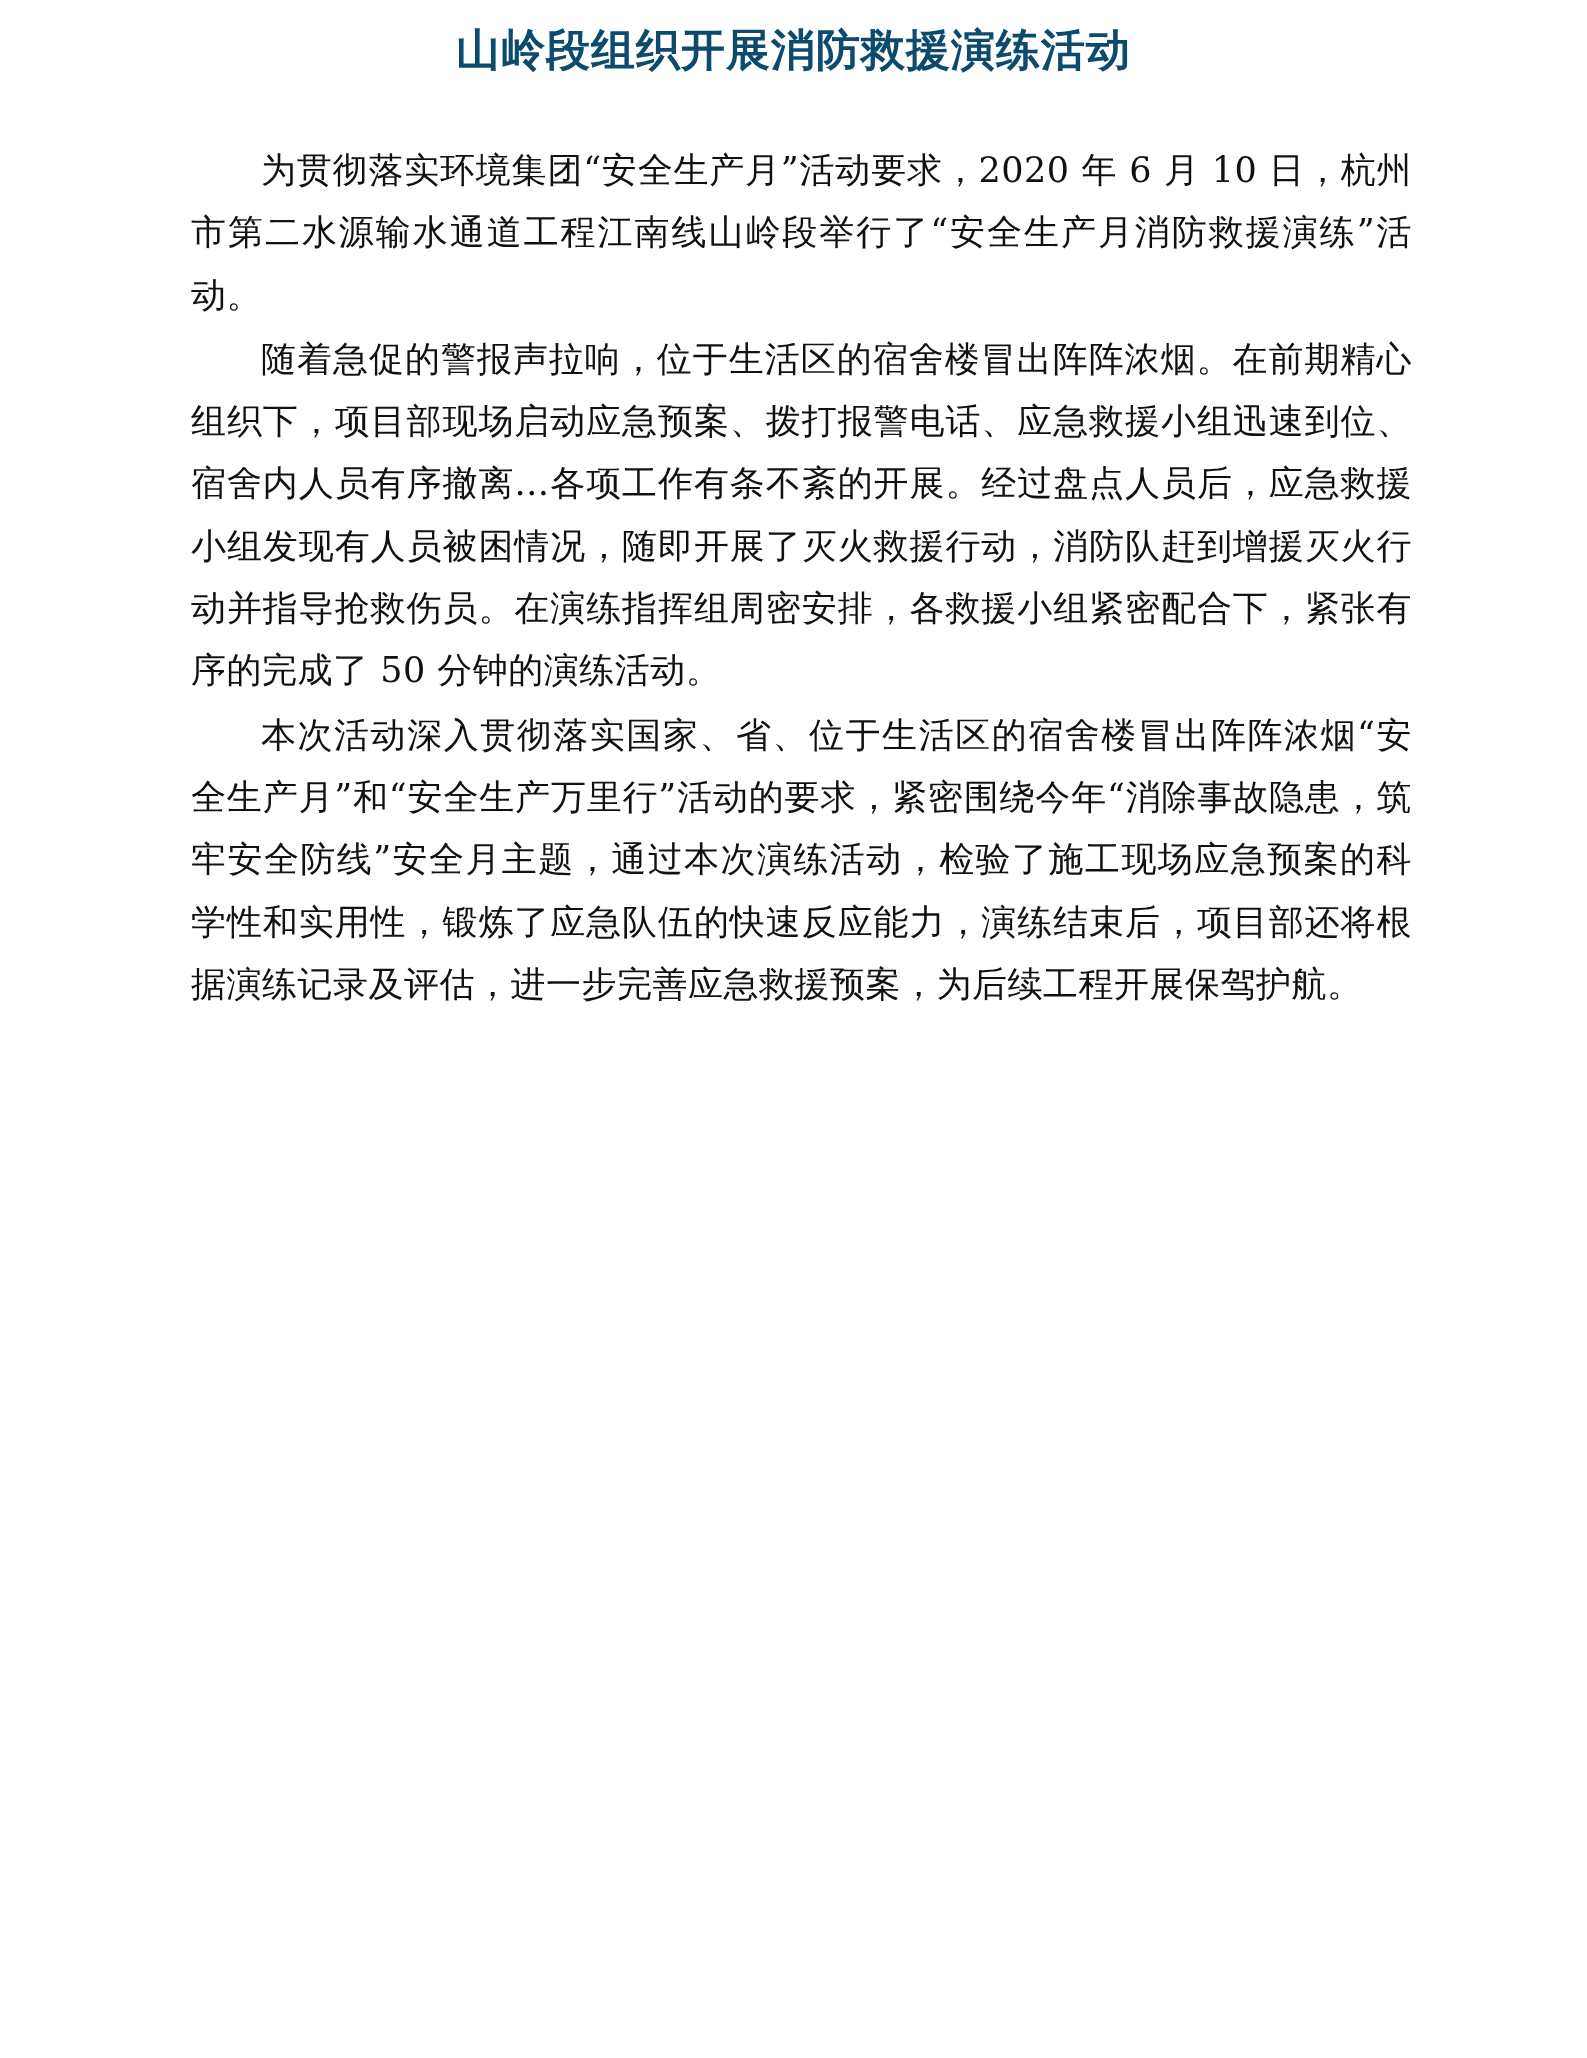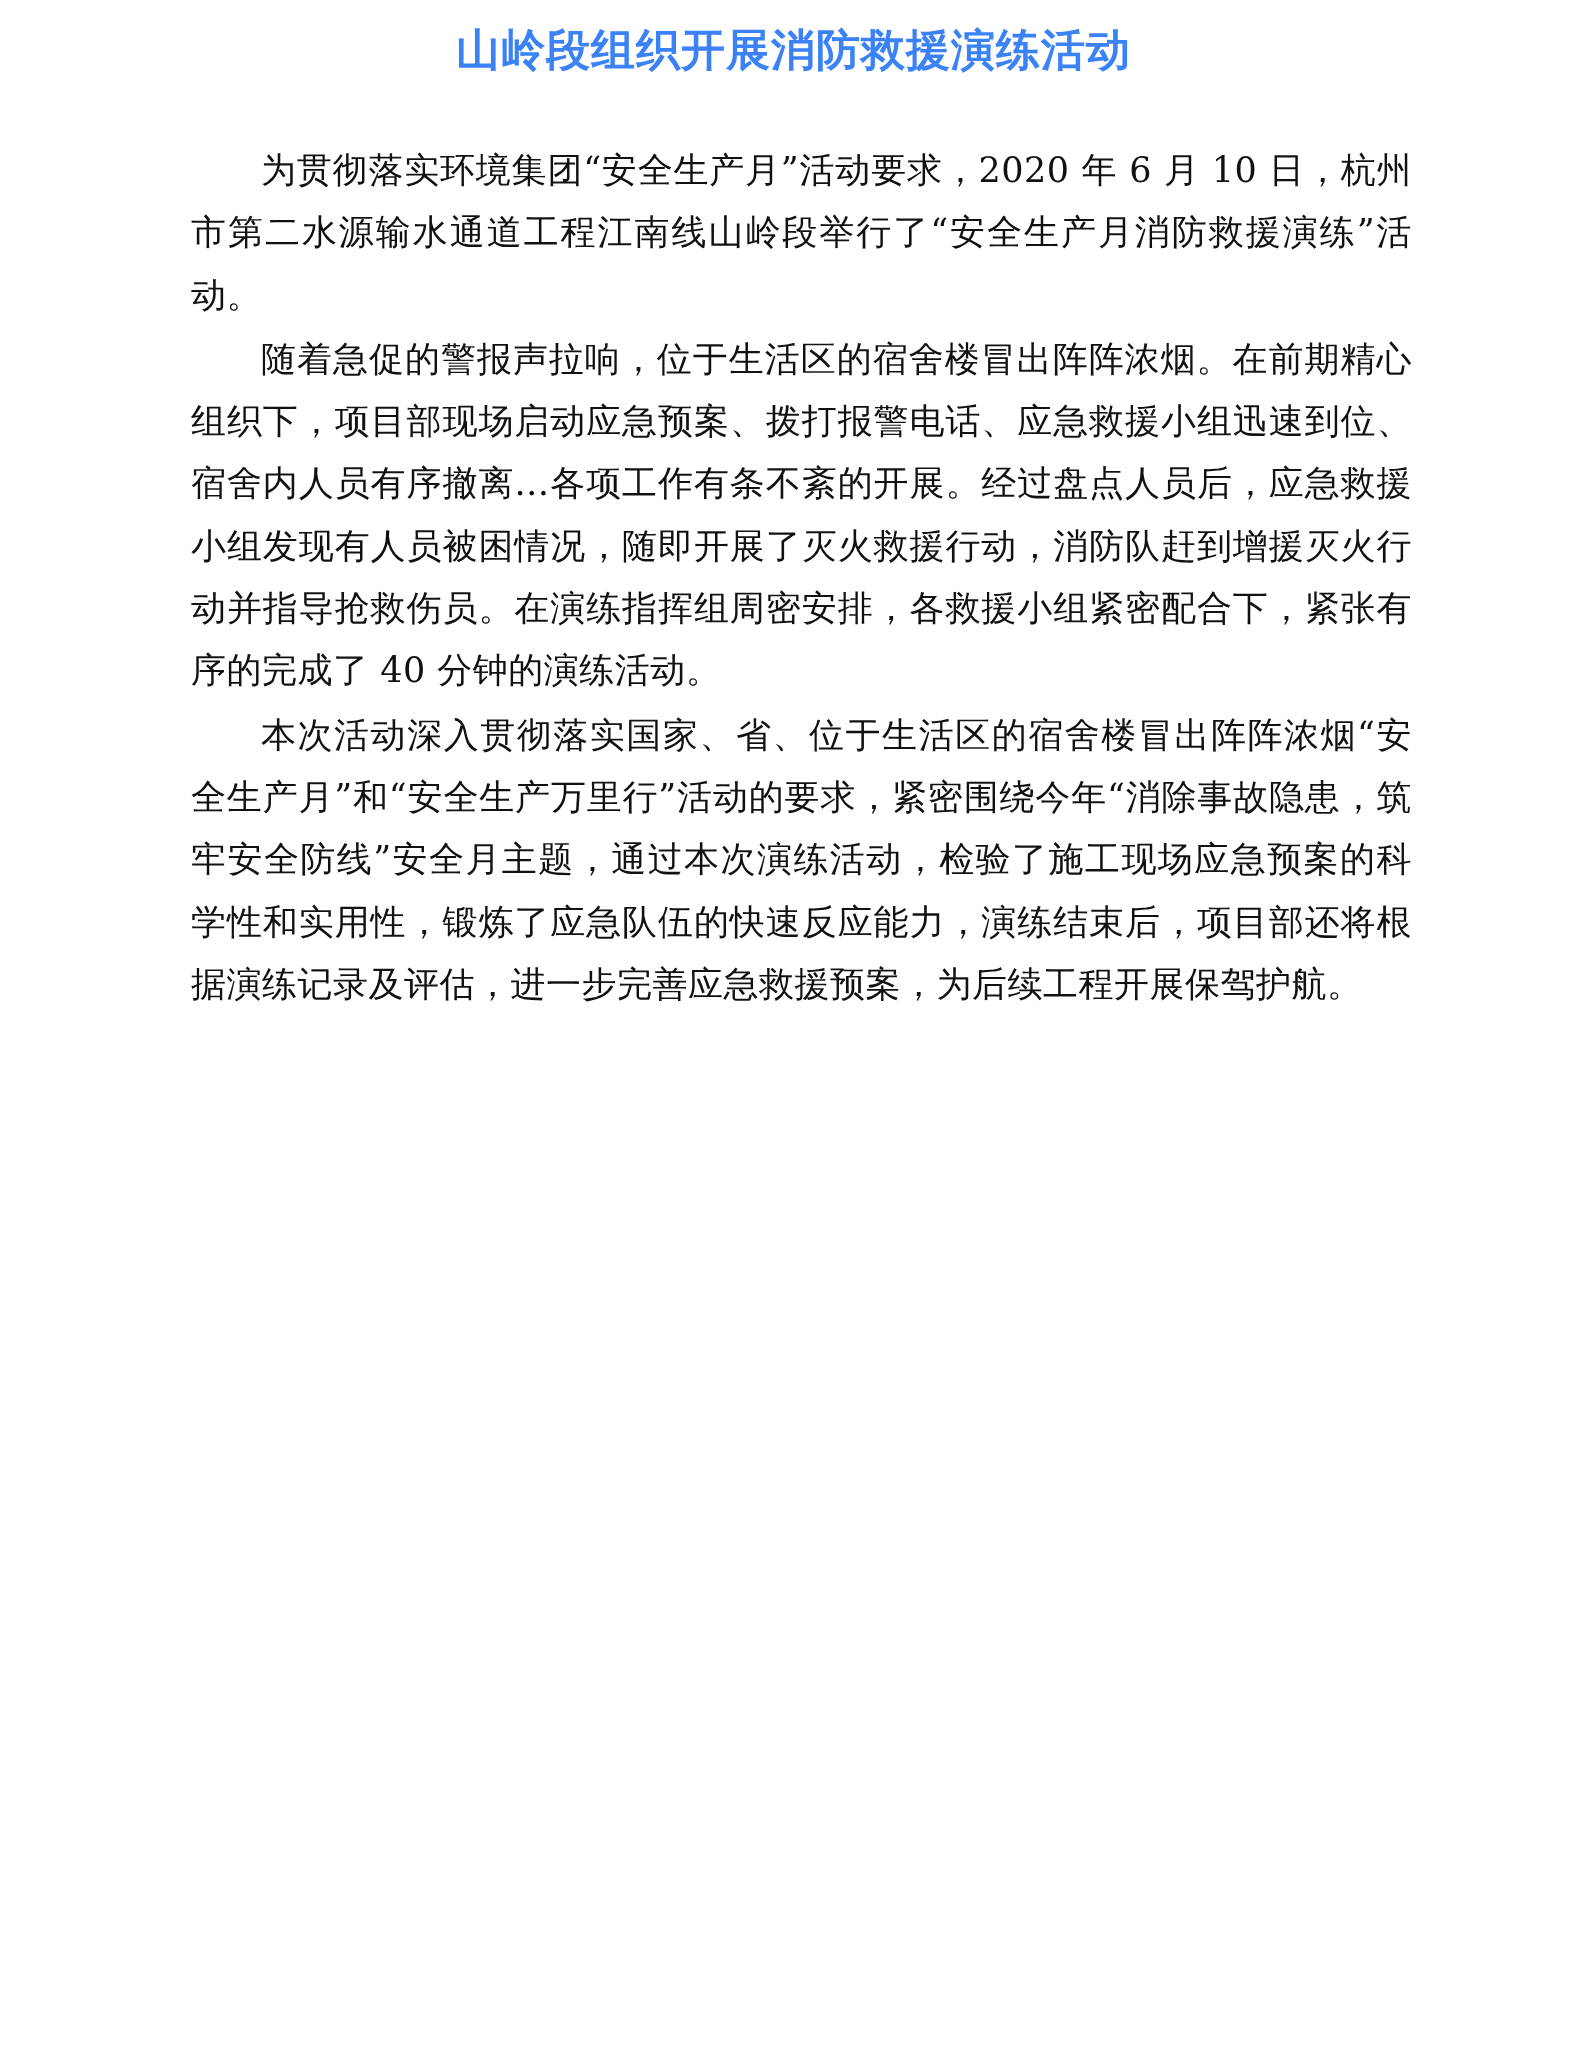--- a/index.html
+++ b/index.html
@@ -23,21 +23,21 @@
   }
   .doc-title {
     text-align: center;
     font-family: "DejaVu Serif", "Liberation Serif", serif;
     font-weight: bold;
     font-size: 44px;
     letter-spacing: 1px;
     line-height: 1.25;
     margin: 0 0 0 0;
     padding-top: 8px;
-    color: #3b82f6;
+    color: #0c4a6e;
   }
   .body-text {
     margin-top: 62px;
   }
   .para {
     font-size: 35px;
     line-height: 1.78;
     text-align: justify;
     text-justify: inter-ideograph;
     text-indent: 2em;
@@ -47,16 +47,16 @@
     word-break: break-all;
   }
 </style>
 </head>
 <body>
 
 <div class="page">
   <h1 class="doc-title">山岭段组织开展消防救援演练活动</h1>
   <div class="body-text">
     <p class="para">为贯彻落实环境集团“安全生产月”活动要求，2020 年 6 月 10 日，杭州市第二水源输水通道工程江南线山岭段举行了“安全生产月消防救援演练”活动。</p>
-    <p class="para">随着急促的警报声拉响，位于生活区的宿舍楼冒出阵阵浓烟。在前期精心组织下，项目部现场启动应急预案、拨打报警电话、应急救援小组迅速到位、宿舍内人员有序撤离…各项工作有条不紊的开展。经过盘点人员后，应急救援小组发现有人员被困情况，随即开展了灭火救援行动，消防队赶到增援灭火行动并指导抢救伤员。在演练指挥组周密安排，各救援小组紧密配合下，紧张有序的完成了 40 分钟的演练活动。</p>
+    <p class="para">随着急促的警报声拉响，位于生活区的宿舍楼冒出阵阵浓烟。在前期精心组织下，项目部现场启动应急预案、拨打报警电话、应急救援小组迅速到位、宿舍内人员有序撤离…各项工作有条不紊的开展。经过盘点人员后，应急救援小组发现有人员被困情况，随即开展了灭火救援行动，消防队赶到增援灭火行动并指导抢救伤员。在演练指挥组周密安排，各救援小组紧密配合下，紧张有序的完成了 50 分钟的演练活动。</p>
     <p class="para">本次活动深入贯彻落实国家、省、位于生活区的宿舍楼冒出阵阵浓烟“安全生产月”和“安全生产万里行”活动的要求，紧密围绕今年“消除事故隐患，筑牢安全防线”安全月主题，通过本次演练活动，检验了施工现场应急预案的科学性和实用性，锻炼了应急队伍的快速反应能力，演练结束后，项目部还将根据演练记录及评估，进一步完善应急救援预案，为后续工程开展保驾护航。</p>
   </div>
 </div>
 
 </body></html>

